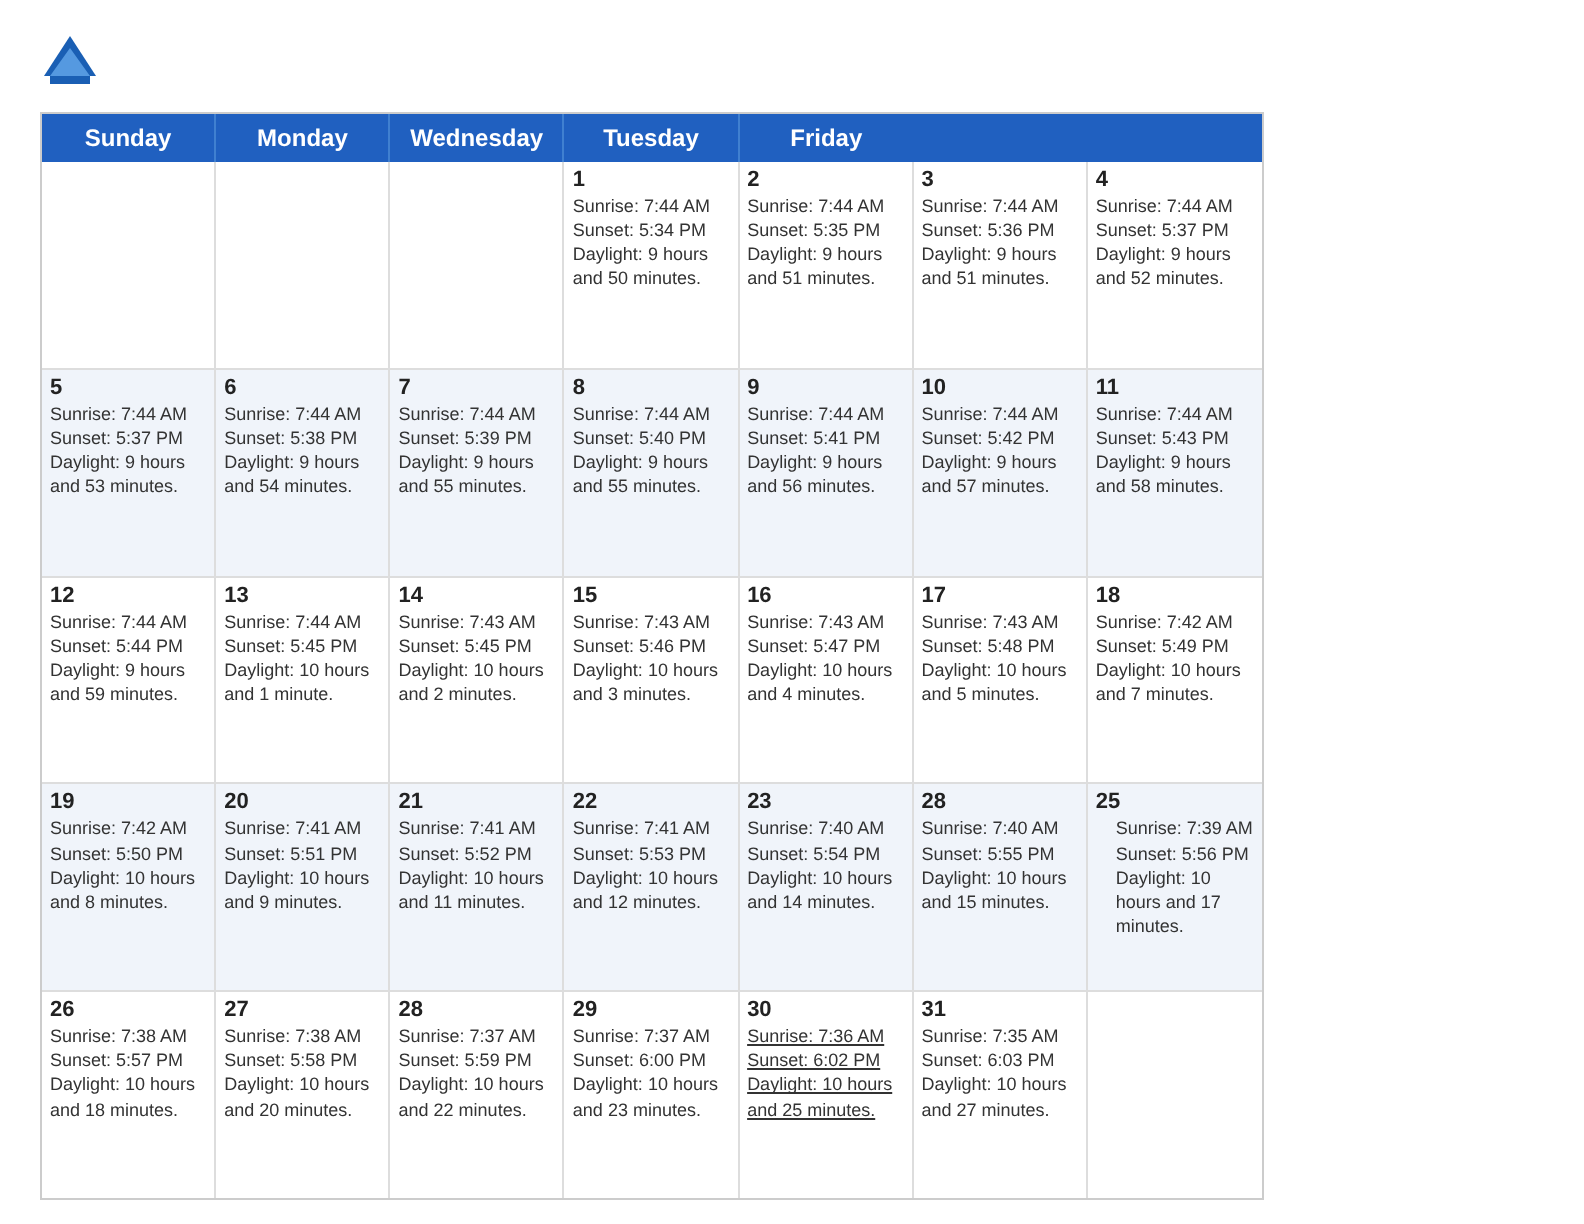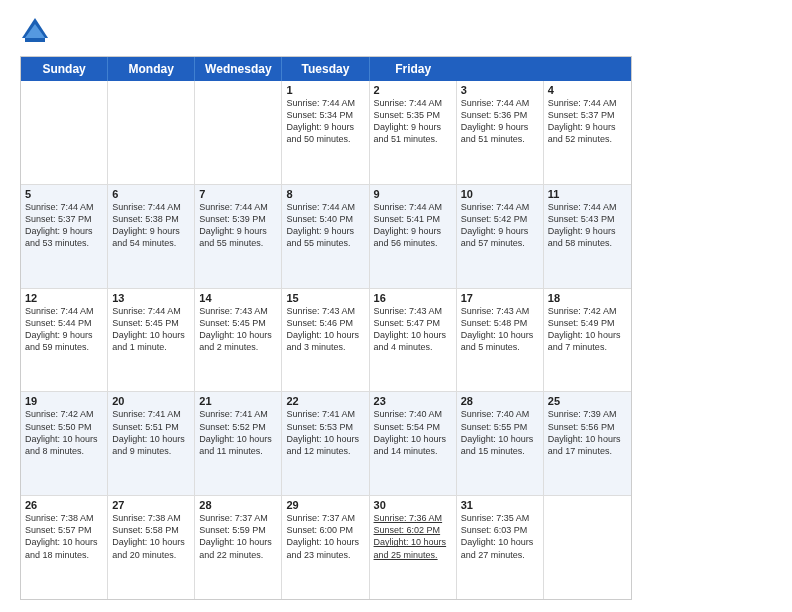--- a/index.html
+++ b/index.html
@@ -297,21 +297,21 @@
 Daylight: 10 hours and 14 minutes.</div>
           </div>
           <div class="cal-cell">
             <div class="day-num">28</div>
             <div class="day-info" style="white-space: pre-line;">Sunrise: 7:40 AM
 Sunset: 5:55 PM
 Daylight: 10 hours and 15 minutes.</div>
           </div>
           <div class="cal-cell">
             <div class="day-num">25</div>
-            <div class="day-info" style="white-space: pre-line;">Sunrise: 7:39 AM
+            <div class="day-info" style="white-space: pre-line; margin-left: 10px;">Sunrise: 7:39 AM
 Sunset: 5:56 PM
 Daylight: 10 hours and 17 minutes.</div>
           </div>
         </div>
         <div class="cal-row">
           <div class="cal-cell">
             <div class="day-num">26</div>
             <div class="day-info" style="white-space: pre-line;">Sunrise: 7:38 AM
 Sunset: 5:57 PM
 Daylight: 10 hours and 18 minutes.</div>

